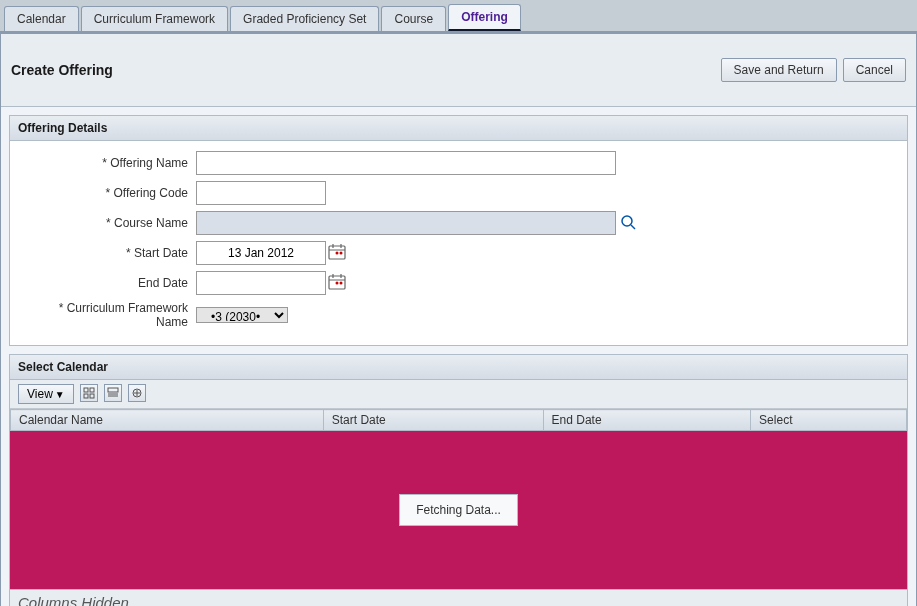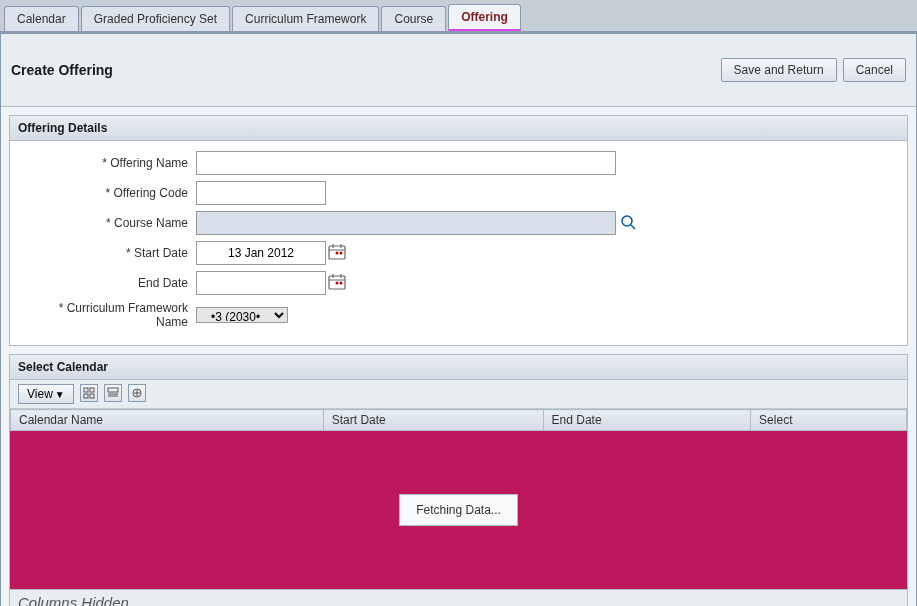--- a/index.html
+++ b/index.html
@@ -12,23 +12,23 @@
       border: 1px solid #8a9bb0;
       border-bottom: none;
       background: #dce3ea;
       color: #333;
       cursor: pointer;
       margin-right: 2px;
       border-radius: 3px 3px 0 0;
     }
     .tab.active {
       background: #f0f4f8;
-      color: #7f1d1d;
+      color: #4c1d95;
       font-weight: bold;
-      border-bottom: 2px solid #d946ef;
+      border-bottom: 2px solid #0f172a;
       position: relative;
       z-index: 1;
     }
 
     
     .main-content {
       background: #f0f4f8;
       border: 1px solid #8a9bb0;
       margin: 0;
       height: calc(606px - 28px);
@@ -223,24 +223,24 @@
     .chevron { font-size: 10px; }
   </style>
 </head>
 <body>
 
 <div class="tabs">
   <div class="tab">
     <span>Calendar</span>
   </div>
   <div class="tab">
+    <span>Curriculum Framework</span>
+  </div>
+  <div class="tab">
     <span>Graded Proficiency Set</span>
-  </div>
-  <div class="tab">
-    <span>Curriculum Framework</span>
   </div>
   <div class="tab">
     <span>Course</span>
   </div>
   <div class="tab active">
     <span>Offering</span>
   </div>
 </div>
 
 <div class="main-content">

